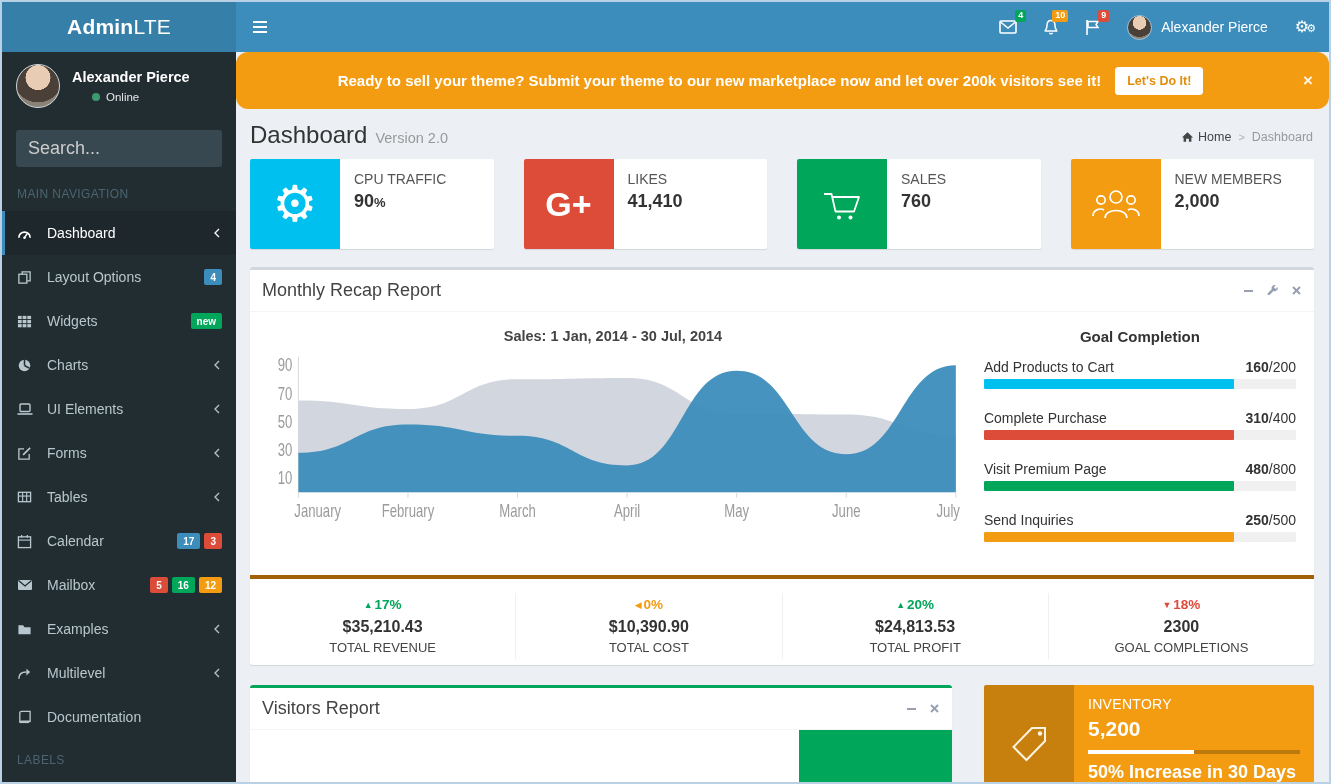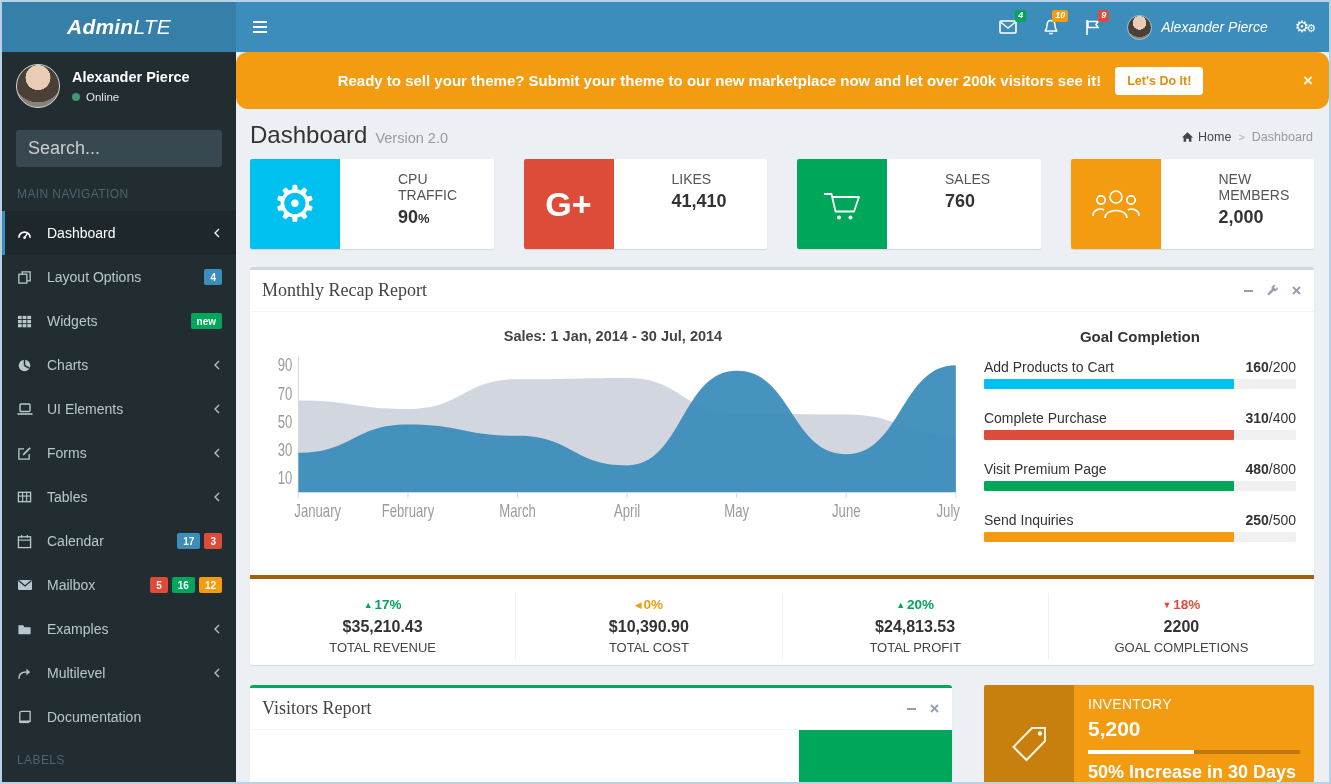--- a/index.html
+++ b/index.html
@@ -1,42 +1,42 @@
 <!DOCTYPE html>
 <html><head>
 <meta charset="utf-8">
 <style>
   * { margin:0; padding:0; box-sizing:border-box; }
   html,body { width:1331px; height:784px; overflow:hidden; }
   body { font-family:"Liberation Sans","DejaVu Sans",sans-serif; background:#ecf0f5; }
   .window { width:1331px; height:784px; border:2px solid #b8d1e4; position:relative; overflow:hidden; background:#ecf0f5; }
 
   
-  .main-header { position:absolute; top:0; left:0; right:0; height:50px; z-index:30; display:flex;font-style:italic; }
+  .main-header { position:absolute; top:0; left:0; right:0; height:50px; z-index:30; display:flex; }
   .logo { width:234px; height:50px; background:#367fa9; color:#fff; display:flex; align-items:center; justify-content:center; font-size:21px; letter-spacing:.2px; }
   .logo b { font-weight:bold; }
   .logo span.lt { font-weight:300; }
   .navbar { flex:1; background:#3c8dbc; display:flex; align-items:center; }
   .sidebar-toggle { color:#fff; font-size:17px; padding:0 16px; height:50px; display:flex; align-items:center; cursor:pointer; }
   .nav-right { margin-left:auto; display:flex; align-items:center; height:50px; }
   .nav-icon { position:relative; color:#fff; padding:0 13px; height:50px; display:flex; align-items:center; cursor:pointer; }
   .nav-icon svg { display:block; }
   .nav-badge { position:absolute; top:8px; right:4px; font-size:9px; font-weight:bold; color:#fff; padding:1px 3px; border-radius:2px; line-height:1.1; }
   .user-menu { display:flex; align-items:center; gap:9px; padding:0 14px; height:50px; color:#fff; font-size:14px; cursor:pointer; }
   .avatar-sm { width:25px; height:25px; border-radius:50%; background:radial-gradient(circle at 50% 32%, #e8cdb4 0 36%, #6b6258 37% 60%, #3a3courgette 0), #8d8376; background:radial-gradient(circle at 50% 30%, #e8cdb4 0 34%, #4a4038 35% 70%, #8a8274 71%); border:1px solid #9ec4dd; }
   .gears { font-size:16px; line-height:1; }
   .gears .g2 { font-size:11px; margin-left:-3px; }
 
   
   .main-sidebar { position:absolute; top:50px; left:0; bottom:0; width:234px; background:#222d32; z-index:20; }
   .user-panel { display:flex; gap:12px; padding:12px 14px; align-items:center; }
   .avatar-lg { width:44px; height:44px; border-radius:50%; flex:none;
     background:radial-gradient(circle at 50% 30%, #e8cdb4 0 34%, #4a4038 35% 68%, #8a8274 69%); border:1px solid #d2d6de; }
   .user-panel .name { color:#fff; font-size:14.5px; font-weight:bold; margin-bottom:6px; }
-  .status { color:#e6e6e6; font-size:11.5px; display:flex; align-items:center; gap:6px; }
+  .status { color:#e6e6e6; font-size:11.5px; display:flex; align-items:center; gap:6px;margin-left:20px; }
   .status .dot { width:8px; height:8px; border-radius:50%; background:#3d9970; display:inline-block; }
   .sidebar-search { margin:10px 14px 6px; display:flex; background:#374850; border-radius:3px; overflow:hidden; }
   .sidebar-search input { flex:1; background:transparent; border:0; outline:none; color:#ccc; font-size:18px; padding:8px 12px; font-family:inherit; }
   .sidebar-search input::placeholder { color:#ccc; }
   .search-btn { border:0; background:transparent; color:#999; width:36px; cursor:pointer; display:flex; align-items:center; justify-content:center; }
   .nav-header { color:#4b646f; font-size:12px; padding:14px 15px 10px; letter-spacing:.4px; }
   .menu-item { display:flex; align-items:center; height:44px; padding:0 14px 0 12px; color:#b8c7ce; font-size:14px; border-left:3px solid transparent; cursor:pointer; }
   .menu-item .mi-icon { width:30px; display:flex; align-items:center; color:inherit; flex:none; }
   .menu-item .mi-label { flex:1; }
   .menu-item.active { background:#1e282c; color:#fff; border-left-color:#3c8dbc; }
@@ -57,28 +57,28 @@
   .breadcrumb { margin-left:auto; font-size:12.5px; color:#999; display:flex; align-items:center; gap:7px; }
   .breadcrumb .home { color:#444; display:flex; align-items:center; gap:4px; cursor:pointer; }
   .breadcrumb .sep { color:#b0b0b0; font-size:11px; }
 
   .content { padding:2px 15px 0 14px; }
   .row-info { display:flex; gap:30px; margin-bottom:18px; }
   .info-box { flex:1; background:#fff; border-radius:2px; box-shadow:0 1px 1px rgba(0,0,0,.1); display:flex; height:90px; }
   .info-box-icon { width:90px; height:90px; border-radius:2px 0 0 2px; display:flex; align-items:center; justify-content:center; color:#fff; flex:none; }
   .info-box-icon .uni { font-size:50px; line-height:1; }
   .info-box-icon .gplus { font-size:34px; font-weight:bold; }
-  .info-box-content { padding:12px 10px 0 14px;margin-left:44px; }
+  .info-box-content { padding:12px 10px 0 14px; }
   .info-box-text { font-size:14px; color:#555; text-transform:uppercase; margin-bottom:4px; }
   .info-box-number { font-size:18px; font-weight:bold; color:#333; }
   .info-box-number .pct { font-size:13px; font-weight:bold; }
 
   .box { background:#fff; border-radius:3px; box-shadow:0 1px 1px rgba(0,0,0,.1); border-top:3px solid #d2d6de; }
   .box.box-success { border-top-color:#00a65a; }
-  .box-header { display:flex; align-items:center; padding:10px 12px; border-bottom:1px solid #f4f4f4;font-family:Liberation Serif, serif; }
+  .box-header { display:flex; align-items:center; padding:10px 12px; border-bottom:1px solid #f4f4f4; }
   .box-title { font-size:18px; color:#444; font-weight:normal; }
   .box-tools { margin-left:auto; display:flex; gap:12px; color:#97a0b3; align-items:center; }
   .box-tools .tool { cursor:pointer; font-size:13px; line-height:1; display:flex; align-items:center; }
   .box-body { padding:10px; display:flex; }
   .chart-col { width:68%; padding:6px 8px 0 4px; }
   .chart-title { text-align:center; font-weight:bold; font-size:14.5px; color:#444; margin-bottom:10px; }
   .goal-col { width:32%; padding:4px 8px 0 14px; }
   .goal-title { text-align:center; font-weight:bold; font-size:15px; color:#333; margin:2px 0 14px; }
   .progress-group { margin-bottom:21px; }
   .pg-top { display:flex; font-size:14px; color:#333; margin-bottom:4px; }
@@ -561,21 +561,21 @@
             <div class="stat-val">$10,390.90</div>
             <div class="stat-lbl">TOTAL COST</div>
           </div>
           <div class="stat-col">
             <div class="stat-pct" style="color: rgb(0, 166, 90);"><span class="caret">▲</span><span>20%</span></div>
             <div class="stat-val">$24,813.53</div>
             <div class="stat-lbl">TOTAL PROFIT</div>
           </div>
           <div class="stat-col">
             <div class="stat-pct" style="color: rgb(221, 75, 57);"><span class="caret">▼</span><span>18%</span></div>
-            <div class="stat-val">2200</div>
+            <div class="stat-val">2300</div>
             <div class="stat-lbl">GOAL COMPLETIONS</div>
           </div>
         </div>
       </div>
 
       <div class="row-bottom">
         <div class="box box-success visitors-box">
           <div class="box-header">
             <h3 class="box-title">Visitors Report</h3>
             <div class="box-tools">

